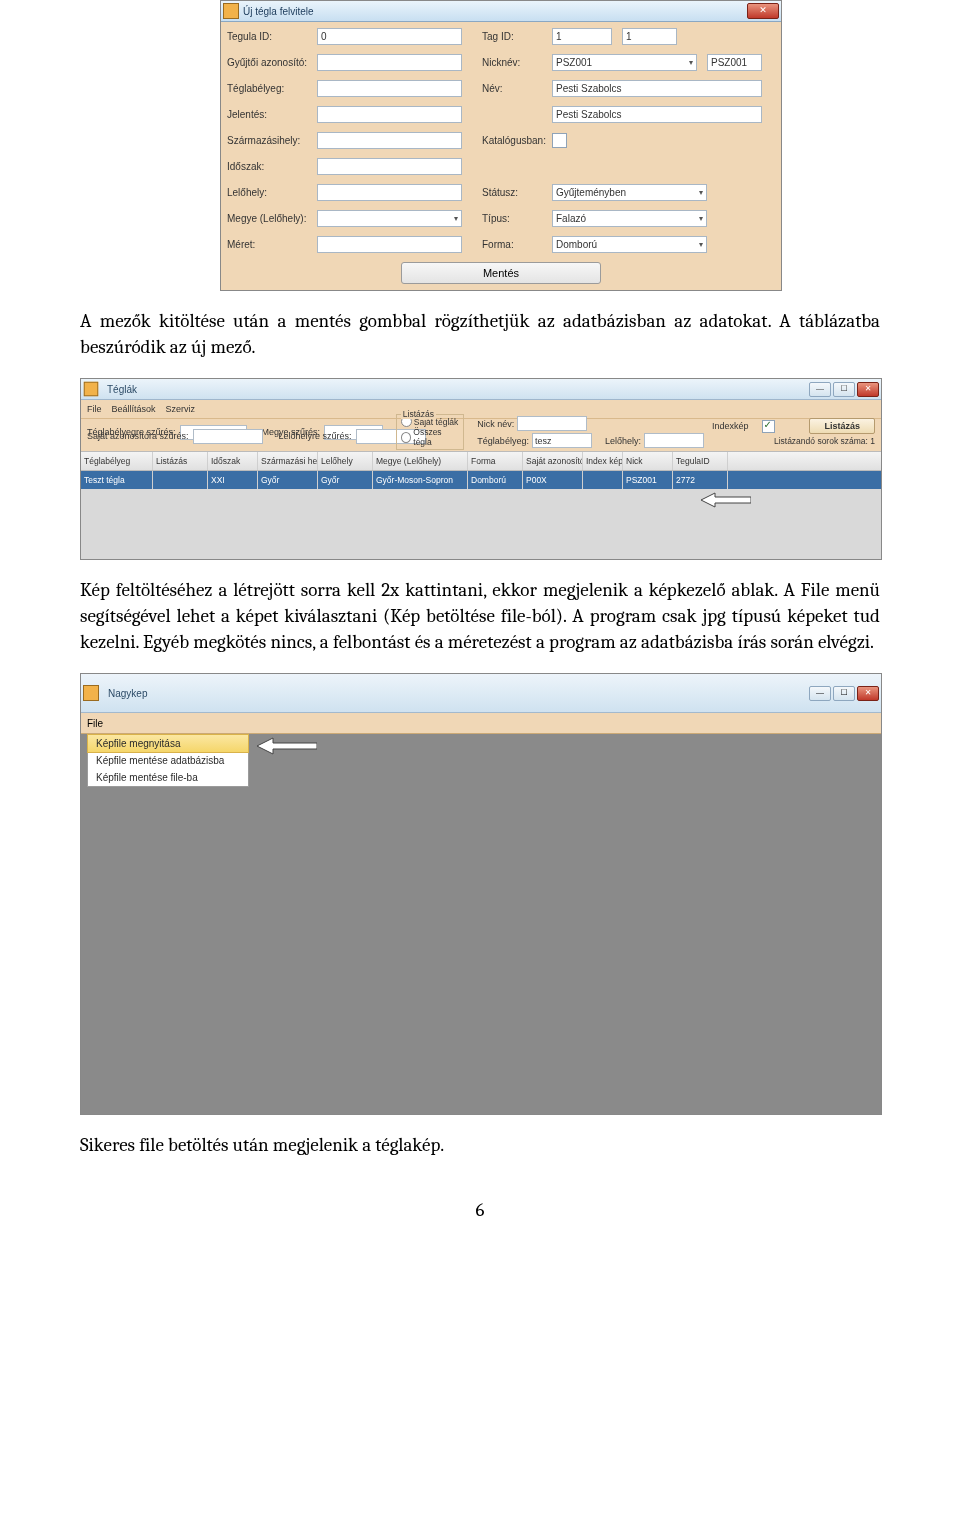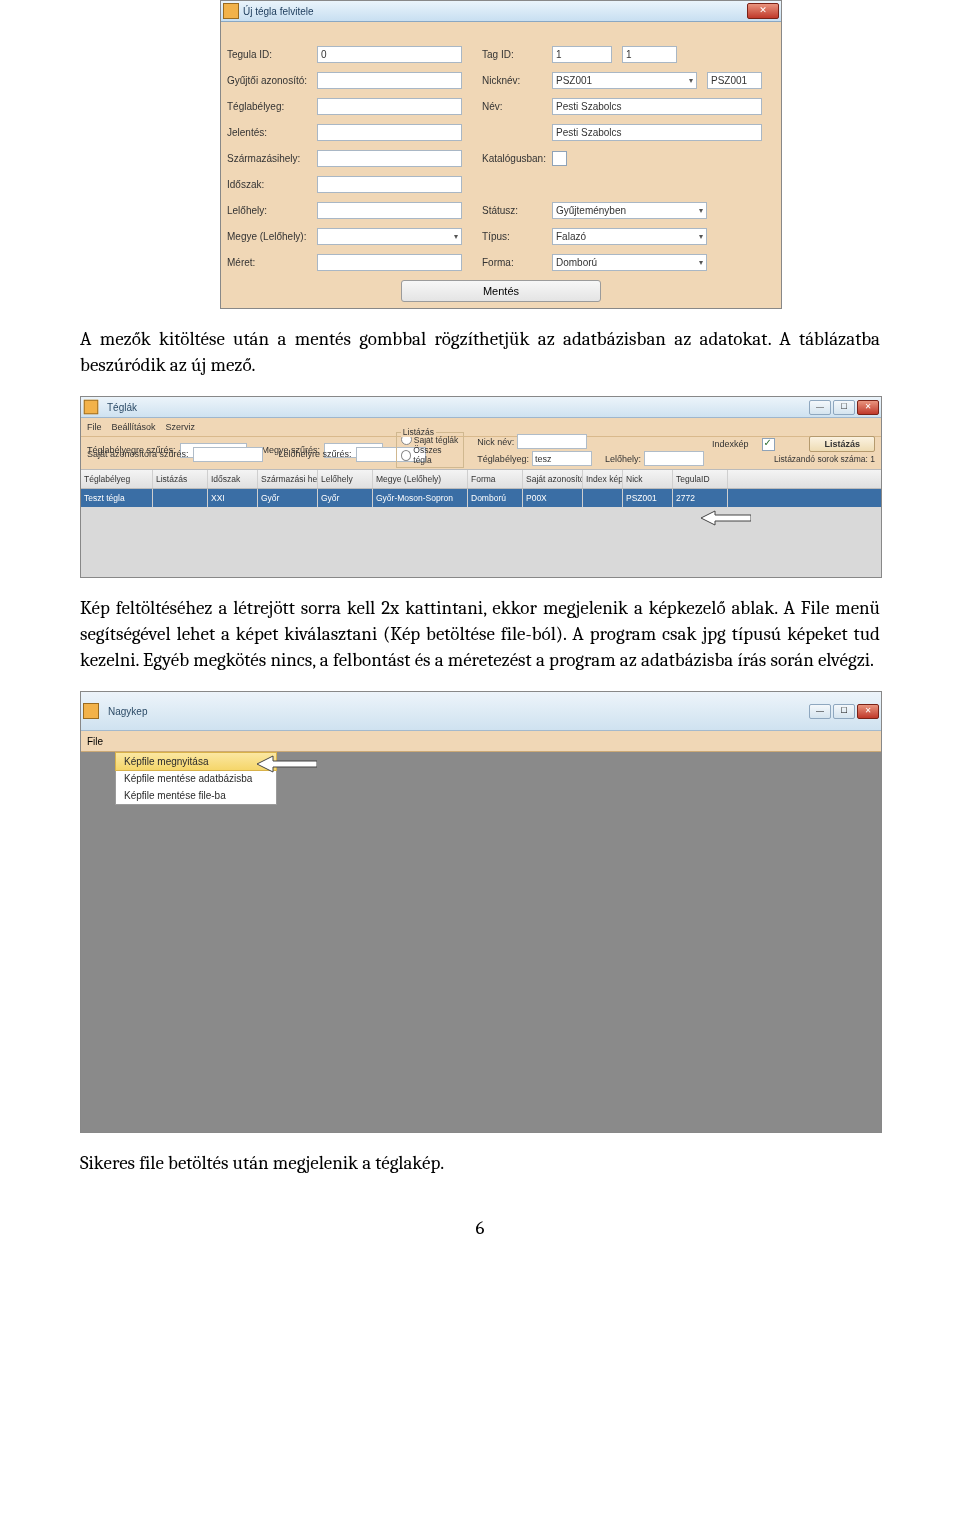--- a/index.html
+++ b/index.html
@@ -61,21 +61,21 @@
     width: 30px; height: 14px;
     background: linear-gradient(#e9947e, #c0392b);
     border: 1px solid #7a2217;
     border-radius: 2px;
     color: #fff;
     text-align: center;
     line-height: 13px;
     font-size: 9px;
   }
   .dialog-body {
-    padding: 22px 6px 6px;
+    padding: 4px 6px 6px;
   }
   .drow {
     display: flex;
     align-items: center;
     margin-bottom: 6px;
     height: 20px;
   }
   .dlbl {
     width: 90px;
     text-align: left;
@@ -274,21 +274,20 @@
     padding: 0 6px;
     border-bottom: 1px solid #cba976;
   }
   .nk-dropdown {
     position: relative;
     background: #fff;
     border: 1px solid #9b9b9b;
     width: 160px;
     font-size: 10px;
     color: #2a2a2a;
-    margin-left: 28px;
   }
   .nk-dropdown .item {
     padding: 3px 8px;
   }
   .nk-dropdown .item.sel {
     background: linear-gradient(#fbe7a2, #f5d66a);
     border: 1px solid #d9b24a;
     margin: -1px;
   }
   .nk-body {

